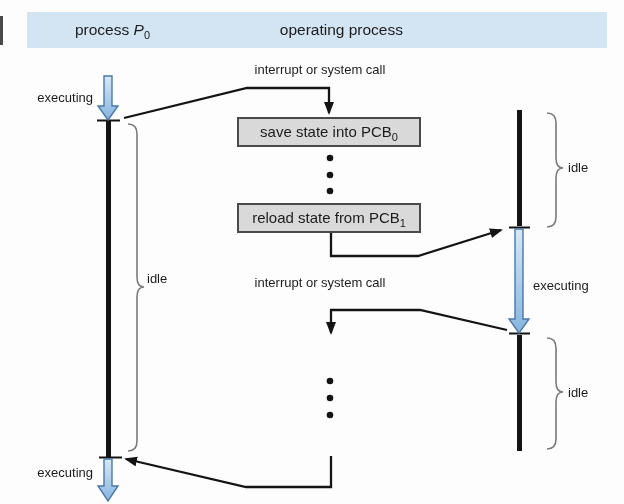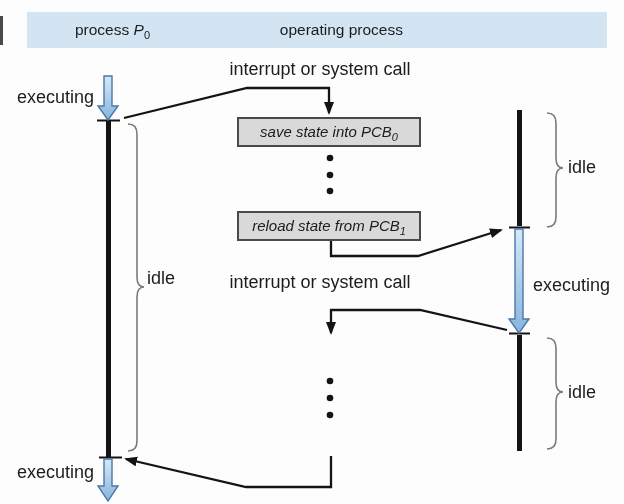--- a/index.html
+++ b/index.html
@@ -12,28 +12,28 @@
   #header-bar{
     left:27px;top:12px;width:580px;height:36px;
     background:var(--header-bg,#d3e5f3);
   }
   .header-label{
     position:absolute;top:0;height:36px;line-height:36px;
     text-align:right;font-size:15.5px;white-space:nowrap;
   }
   .psym{font-style:italic;font-size:15.5px;}
   sub{font-size:11px;line-height:0;}
-  .lbl{font-size:18px;white-space:nowrap;line-height:17px;}
+  .lbl{font-size:13px;white-space:nowrap;line-height:17px;}
   .lbl.center{text-align:center;}
   .lbl.right{text-align:right;}
   .pcb-box{
     left:237px;width:184px;height:30px;box-sizing:border-box;
     background:var(--box-bg,#d9d9d9);
     border:2px solid var(--box-border,#4a4a4a);
-    font-size:15px;text-align:center;line-height:25px;white-space:nowrap;font-style:italic;
+    font-size:15px;text-align:center;line-height:25px;white-space:nowrap;
   }
   #diagram-svg{left:0;top:0;}
   #scan-artifact{left:0;top:16px;width:3px;height:29px;background:#2a2a2a;opacity:.85;}
 </style>
 </head>
 <body>
 
 <div id="canvas">
 
   <div id="header-bar" class="abs">
@@ -91,15 +91,15 @@
   <div class="abs lbl right" style="left:17px;top:89px;width:76px;">executing</div>
   <div class="abs lbl center" style="left:227px;top:61px;width:186px;">interrupt or system call</div>
   <div class="abs lbl" style="left:147px;top:270px;">idle</div>
   <div class="abs lbl" style="left:568px;top:159px;">idle</div>
   <div class="abs lbl" style="left:533px;top:277px;">executing</div>
   <div class="abs lbl center" style="left:227px;top:274px;width:186px;">interrupt or system call</div>
   <div class="abs lbl" style="left:568px;top:384px;">idle</div>
   <div class="abs lbl right" style="left:17px;top:464px;width:76px;">executing</div>
 
   <div class="abs pcb-box" style="top:117px;"><span>save state into PCB</span><sub>0</sub></div>
-  <div class="abs pcb-box" style="top:211px;"><span>reload state from PCB</span><sub>1</sub></div>
+  <div class="abs pcb-box" style="top:203px;"><span>reload state from PCB</span><sub>1</sub></div>
 
 </div>
 
 </body></html>

